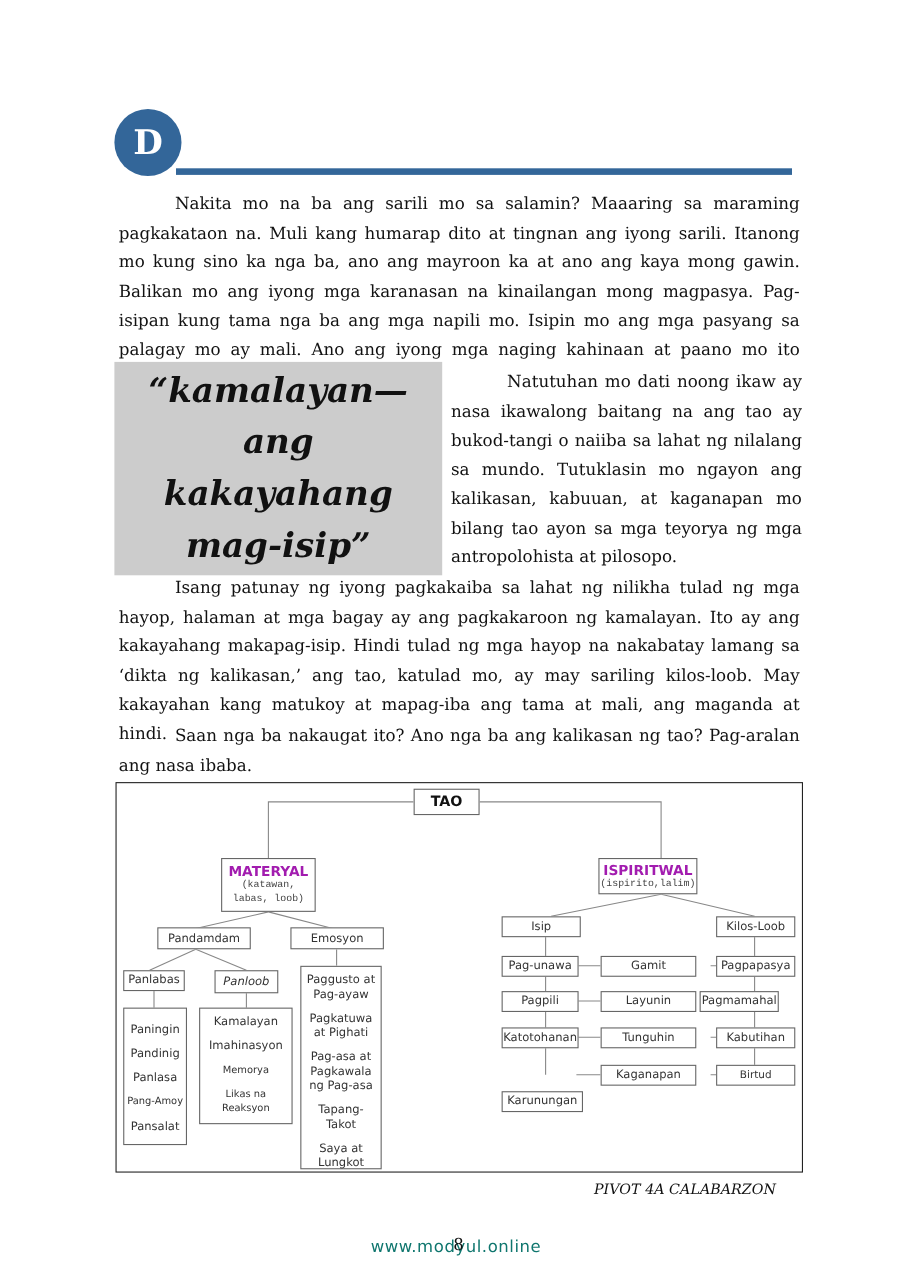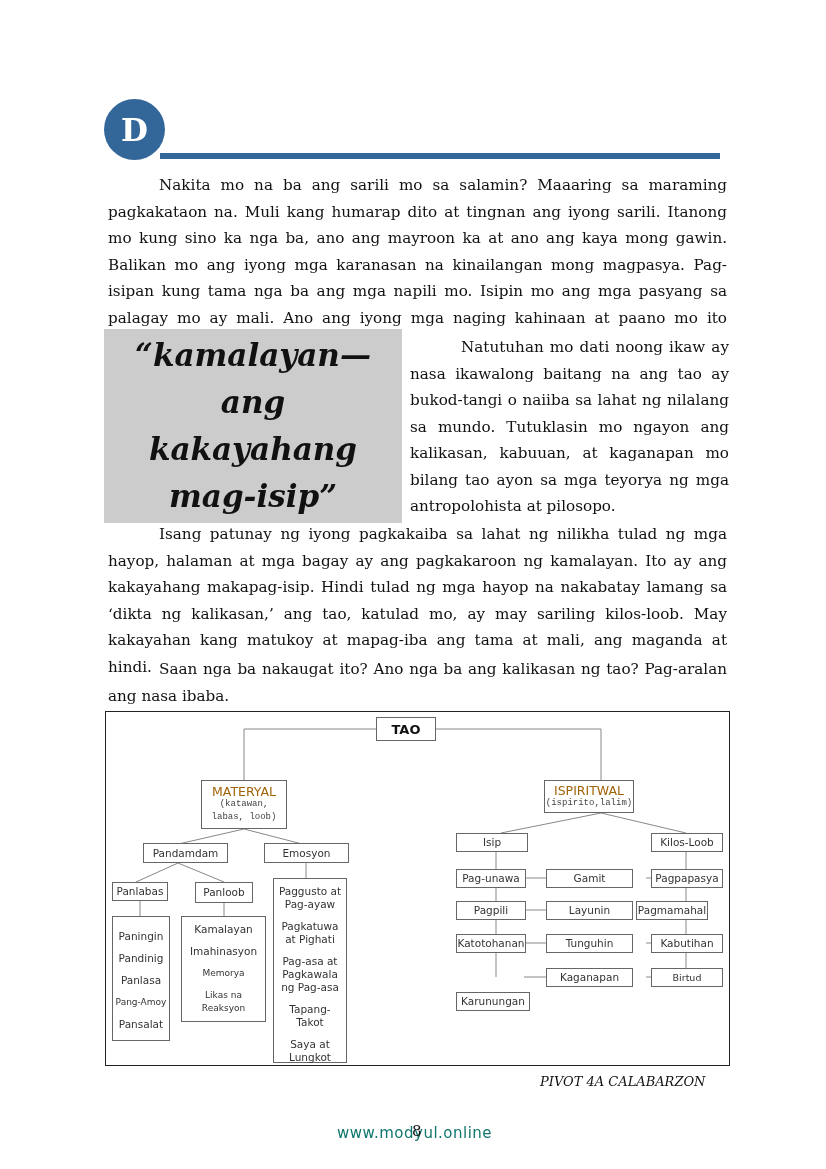--- a/index.html
+++ b/index.html
@@ -14,21 +14,21 @@
   #p2{left:410px;top:334px;width:319px;}
   #p3{left:108px;top:521px;width:619px;}
   #p4{left:108px;top:656px;width:619px;}
 
   .diagram{position:absolute;left:105px;top:711px;width:625px;height:355px;border:1.5px solid #222;box-sizing:border-box;}
   .diagram svg{position:absolute;left:0;top:0;}
   .nd{position:absolute;border:1px solid #666;box-sizing:border-box;background:#fff;font-family:"DejaVu Sans",sans-serif;font-size:10.5px;color:#333;display:flex;align-items:center;justify-content:center;text-align:center;line-height:13px;}
   .nd.bold{font-weight:bold;font-size:13px;color:#111;}
   .nd.col{flex-direction:column;justify-content:flex-start;padding-top:6px;}
   .nd.col span{display:block;margin-bottom:9px;}
-  .big{font-weight:normal;font-size:12.5px;color:#a16207;display:block;}
+  .big{font-weight:bold;font-size:12.5px;color:#a21caf;display:block;}
   .sub{font-size:9px;color:#444;display:block;font-family:Liberation Mono, monospace;}
   .footer{position:absolute;left:540px;top:1074px;font-style:italic;font-size:13px;color:#111;}
   .watermark{position:absolute;left:337px;top:1124px;font-family:"DejaVu Sans",sans-serif;font-size:15px;color:#0f766e;letter-spacing:0.5px;}
   .pageno{position:absolute;left:412px;top:1122px;font-size:15px;color:#111;}
 </style>
 </head>
 <body>
 
 <div class="badge">
     <span>D</span>
@@ -91,21 +91,21 @@
   </div>
 
   <div class="nd" style="left:438px;top:68px;width:90px;height:33px;flex-direction:column;">
     <span class="big">ISPIRITWAL</span>
     <span class="sub">(ispirito,lalim)</span>
   </div>
 
   <div class="nd" style="left:37px;top:131px;width:85px;height:20px;">Pandamdam</div>
   <div class="nd" style="left:158px;top:131px;width:85px;height:20px;">Emosyon</div>
   <div class="nd" style="left:6px;top:170px;width:56px;height:19px;">Panlabas</div>
-  <div class="nd" style="left:89px;top:170px;width:58px;height:21px;">Panloob</div>
+  <div class="nd" style="left:89px;top:170px;width:58px;height:21px;font-style:italic;">Panloob</div>
 
   <div class="nd col" style="left:6px;top:204px;width:58px;height:125px;justify-content:flex-end;">
     <span>Paningin</span>
     <span>Pandinig</span>
     <span>Panlasa</span>
     <span style="font-size:9px">Pang-Amoy</span>
     <span>Pansalat</span>
   </div>
   <div class="nd col" style="left:75px;top:204px;width:85px;height:106px;">
     <span>Kamalayan</span>

